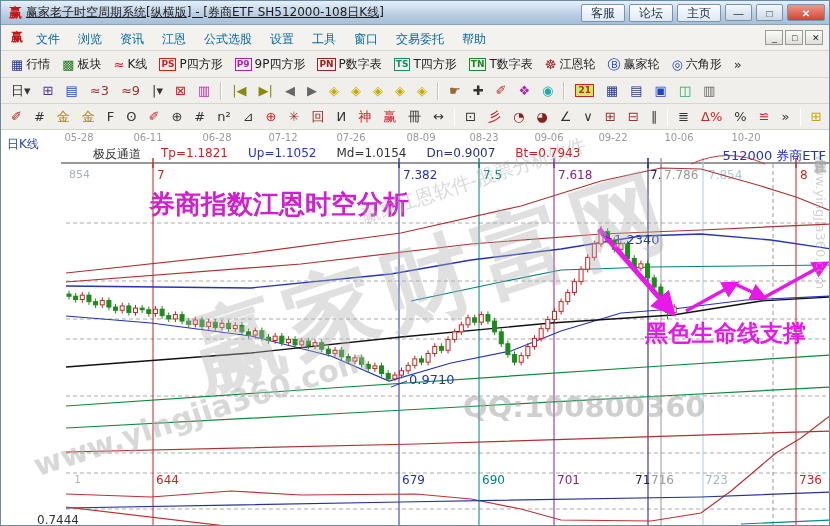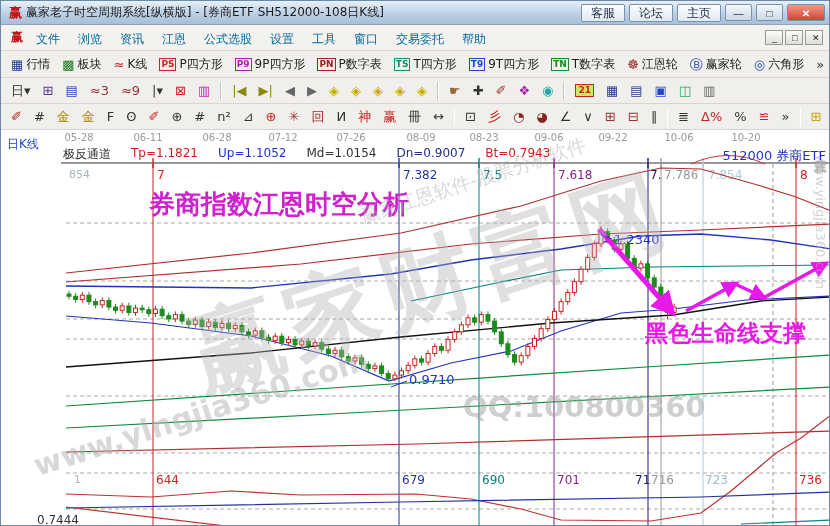--- a/index.html
+++ b/index.html
@@ -1,20 +1,20 @@
 <!DOCTYPE html>
 <html><head>
 <meta charset="utf-8">
 <style>
   html,body{margin:0;padding:0;background:#9db6cf;font-family:"DejaVu Sans","Liberation Sans",sans-serif;}
   #window{position:relative;width:830px;height:526px;background:#f0f0ee;overflow:hidden;border:1px solid #6b8aa8;box-sizing:border-box;}
   
   .titlebar{position:absolute;left:0;top:0;width:100%;height:24px;background:linear-gradient(#e7f0fa,#b9cde3 60%,#a7bfd9);display:flex;align-items:center;padding:0 4px;box-sizing:border-box;border-bottom:1px solid #8ba4bd;}
   .appicon{color:#c21515;font-weight:bold;font-size:13px;margin:0 4px;}
-  .title{font-size:12px;color:#1c1c1c;white-space:nowrap;}
+  .title{font-size:12px;color:#1c1c1c;white-space:nowrap;text-decoration:underline;}
   .tb-right{margin-left:auto;display:flex;align-items:center;gap:4px;}
   .linkbtn{font-size:12px;color:#1a2a44;background:linear-gradient(#fbfdff,#dfe9f3);border:1px solid #7a93ad;border-radius:2px;height:18px;min-width:44px;padding:0 6px;cursor:pointer;}
   .wbtn{height:17px;width:27px;font-size:10px;line-height:15px;text-align:center;border:1px solid #7a93ad;border-radius:2px;background:linear-gradient(#f4f8fc,#ccd9e6);color:#234;cursor:pointer;}
   .wbtn.close{background:linear-gradient(#f09a8a,#cf4431);color:#fff;width:38px;font-weight:bold;}
   
   .menubar{position:absolute;left:0;top:24px;width:100%;height:26px;background:#f3f2ee;border-bottom:1px solid #d8d6cc;display:flex;align-items:center;padding:0 6px;box-sizing:border-box;}
   .menubar .appicon{font-size:12px;}
   .menu-item{font-size:12px;color:#0369a1;padding:3px 9px;cursor:pointer;}
   .child-ctrls{margin-left:auto;display:flex;gap:2px;}
   .cbtn{width:18px;height:15px;font-size:9px;line-height:13px;text-align:center;border:1px solid #9a9a92;background:linear-gradient(#fcfcfa,#dededa);cursor:pointer;color:#222;}
@@ -86,24 +86,20 @@
         <span class="badge" style="color: rgb(170, 34, 170);">P9</span>
         <span>9P四方形</span>
       </span>
       <span class="tbtn">
         <span class="badge" style="color: rgb(153, 34, 34);">PN</span>
         <span>P数字表</span>
       </span>
       <span class="tbtn">
         <span class="badge" style="color: rgb(29, 138, 106);">TS</span>
         <span>T四方形</span>
-      </span>
-      <span class="tbtn">
-        <span class="badge" style="color: rgb(34, 68, 204);">T9</span>
-        <span>9T四方形</span>
       </span>
       <span class="tbtn">
         <span class="badge" style="color: rgb(29, 138, 42);">TN</span>
         <span>T数字表</span>
       </span>
       <span class="tbtn">
         <span class="glyph" style="color: rgb(153, 34, 34);">☸</span>
         <span>江恩轮</span>
       </span>
       <span class="tbtn">
@@ -589,21 +585,21 @@
         <text x="148" y="212" font-size="26" fill="#d020d0" font-weight="bold">券商指数江恩时空分析</text>
         <text x="644" y="340" font-size="23" fill="#e818e8" font-weight="bold">黑色生命线支撑</text>
         <line x1="600" y1="234" x2="611" y2="238" stroke="#2233cc" stroke-width="1"></line>
         <text x="613" y="243" font-size="13" fill="#2233cc">1.2340</text>
         <line x1="390" y1="386" x2="406" y2="380" stroke="#2233cc" stroke-width="1"></line>
         <text x="408" y="383" font-size="13" fill="#2233cc">0.9710</text>
       </svg>
 
     <div class="pane-label">日K线</div>
     <div class="info-row">
-      <span style="color:#333;">极反通道</span>
+      <span style="color:#333;margin-left:30px;">极反通道</span>
       <span style="color:#cc2222;">Tp=1.1821</span>
       <span style="color:#2233cc;">Up=1.1052</span>
       <span style="color:#333;">Md=1.0154</span>
       <span style="color:#223388;">Dn=0.9007</span>
       <span style="color:#cc2222;">Bt=0.7943</span>
     </div>
     <div class="symbol">512000 券商ETF</div>
     <div class="price-bl">0.7444</div>
   </div>
 

